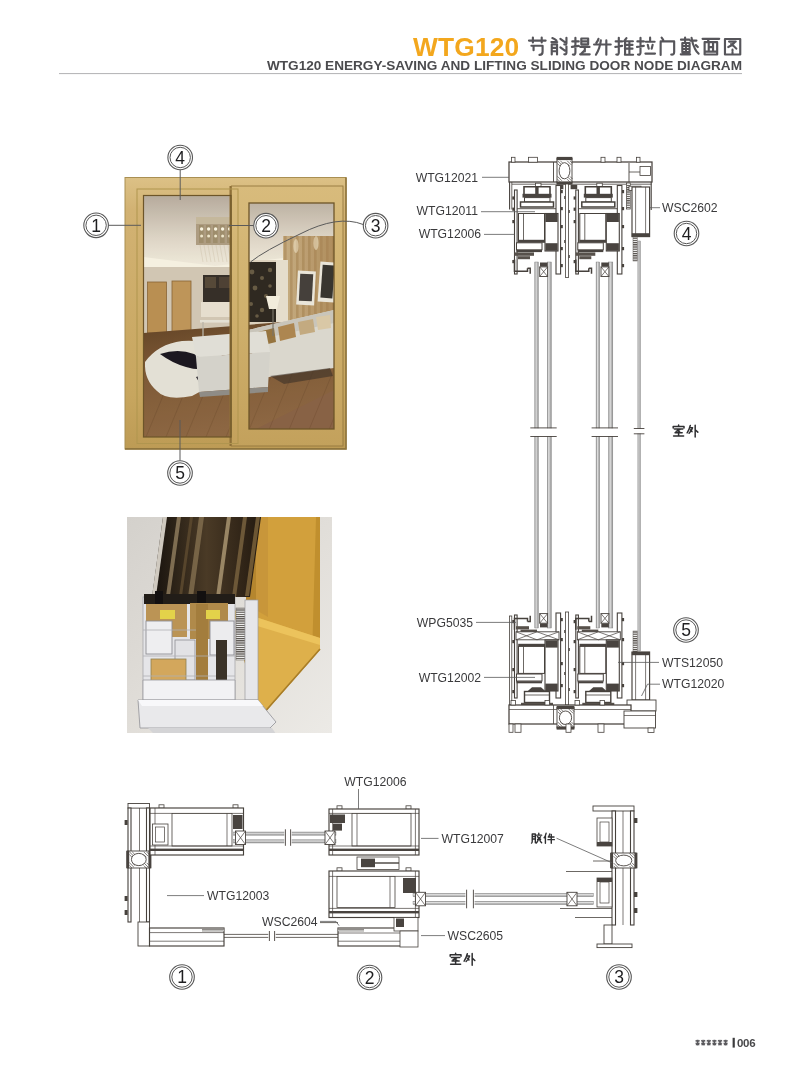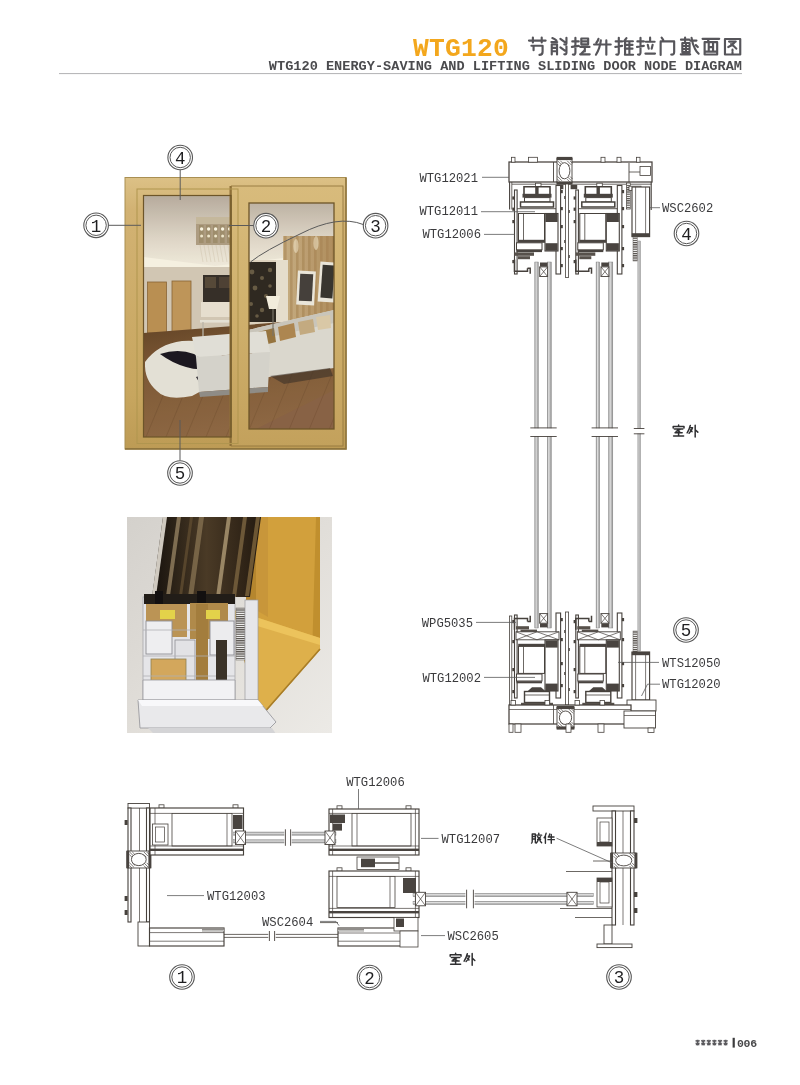--- a/index.html
+++ b/index.html
@@ -1,16 +1,16 @@
 <!DOCTYPE html>
 <html><head>
 <meta charset="utf-8">
 <style>
 html,body{margin:0;padding:0;background:#fff;}
-.page{position:relative;width:800px;height:1085px;background:#ffffff;overflow:hidden;font-family:Liberation Mono, monospace;}
+.page{position:relative;width:800px;height:1085px;background:#ffffff;overflow:hidden;font-family:Liberation Sans, sans-serif;}
 </style>
 </head>
 <body>
 <div class="page">
 <svg width="800" height="1085" viewBox="0 0 800 1085">
 <defs>
 <path id="g-jie" d="M5.5,1 V6 M14.5,1 V6 M1.5,4.2 H18.5 M4,9.4 H15.4 M15.4,9.4 V15.5 Q15.4,18.8 12.2,18.8 M6.2,9.4 V14"></path>
 <path id="g-neng" d="M3.2,1.6 Q5.8,2.6 7.4,4.2 M2.2,5.6 H8.2 M2.6,8 H8 V18.4 M2.6,8 V18.4 M2.6,11.6 H8 M2.6,15 H8 M11.4,2.4 L16,5.8 M17.6,1.4 V6.8 Q17.6,8.6 15.4,8.1 M11.4,11 L16,14.4 M17.6,10 V16.4 Q17.6,18.6 15.4,18.1"></path>
 <path id="g-ti" d="M4.6,1.4 V16.4 Q4.6,19 2,18.4 M1.4,5 H8 M1,10.6 L8,9.6 M10.6,2 H17.6 V8 H10.6 Z M10.6,5 H17.6 M9.6,10.6 H19 M14.2,10.6 V15.2 M13.8,14.4 L10.2,17.8 M9.4,18.2 H19.2"></path>
 <path id="g-sheng" d="M6,2.4 Q5.4,4.6 3.8,6.4 M1.5,8.2 H18.5 M8.4,4 Q7.6,12 3.4,18.6 M14,4 V18.6"></path>

